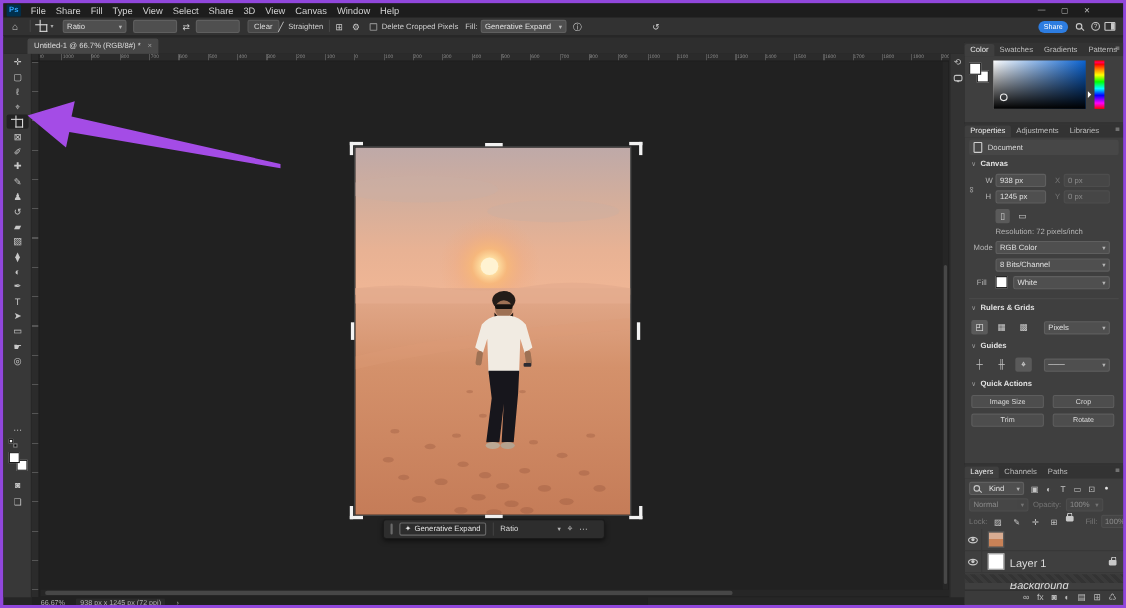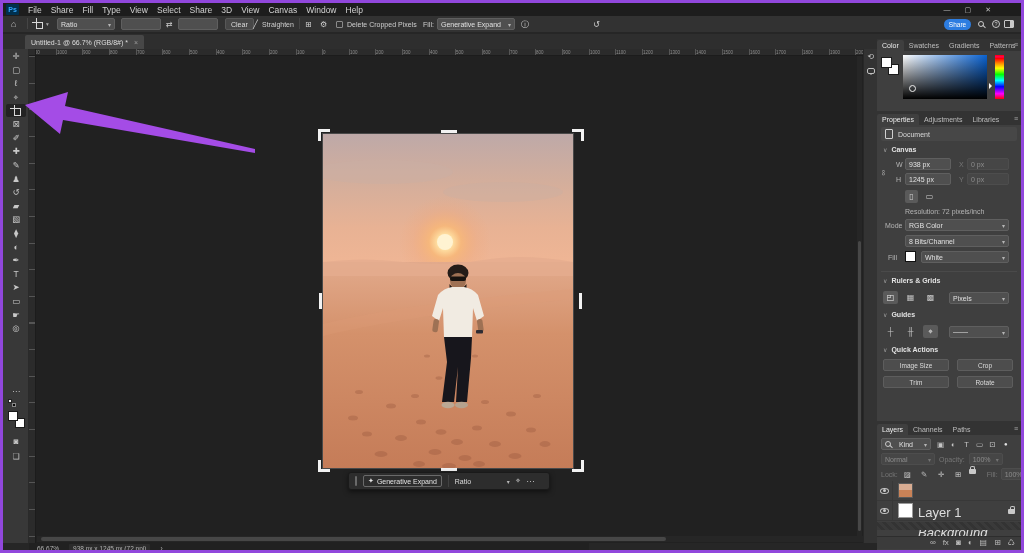--- a/index.html
+++ b/index.html
@@ -153,21 +153,21 @@
   
   .kindrow{position:absolute;left:4px;top:15px;width:136px;height:12px;display:flex;align-items:center;gap:3px;}
   .fic{width:13px;height:11px;display:flex;align-items:center;justify-content:center;color:#c5c5c5;font-size:7.5px;}
   .lrow{position:relative;width:144px;height:20px;border-bottom:1px solid #383838;display:flex;align-items:center;gap:5px;}
   .eyebox{width:16px;height:20px;display:flex;align-items:center;justify-content:center;border-right:1px solid #383838;}
   .icon-eye{display:inline-block;width:9px;height:6px;border:1px solid #c9c9c9;border-radius:50%;position:relative;}
   .icon-eye::after{content:"";position:absolute;left:2.2px;top:0.8px;width:3px;height:3px;background:#c9c9c9;border-radius:50%;}
   .lthumb{width:15px;height:15px;border:1px solid #5a5a5a;}
   .thumb-photo{background:linear-gradient(#d8ac92 0 45%,#c98257 45% 100%);}
   .thumb-white{background:#fff;border:1px solid #999;}
-  .lname{font-size:13px;color:#dedede;margin-top:44px;}
+  .lname{font-size:10px;color:#dedede;margin-top:44px;}
   .ital{font-style:italic;}
   .icon-lock{position:relative;display:inline-block;width:7px;height:5px;background:#c9c9c9;border-radius:1px;}
   .icon-lock::before{content:"";position:absolute;left:1.5px;top:-3px;width:3px;height:3px;border:1px solid #c9c9c9;
      border-bottom:none;border-radius:2px 2px 0 0;}
   .lk-right{position:absolute;right:6px;top:8px;}
   .hatch{position:absolute;left:0;width:144px;height:8px;
      background:repeating-linear-gradient(45deg,#3a3a3a 0 3px,#333 3px 6px);}
   .lbottom{position:absolute;left:0;width:144px;height:13px;background:#3b3b3b;border-top:1px solid #2d2d2d;
      display:flex;align-items:center;justify-content:flex-end;gap:7px;padding-right:6px;}
   .bic{color:#bdbdbd;font-size:8px;line-height:1;}

